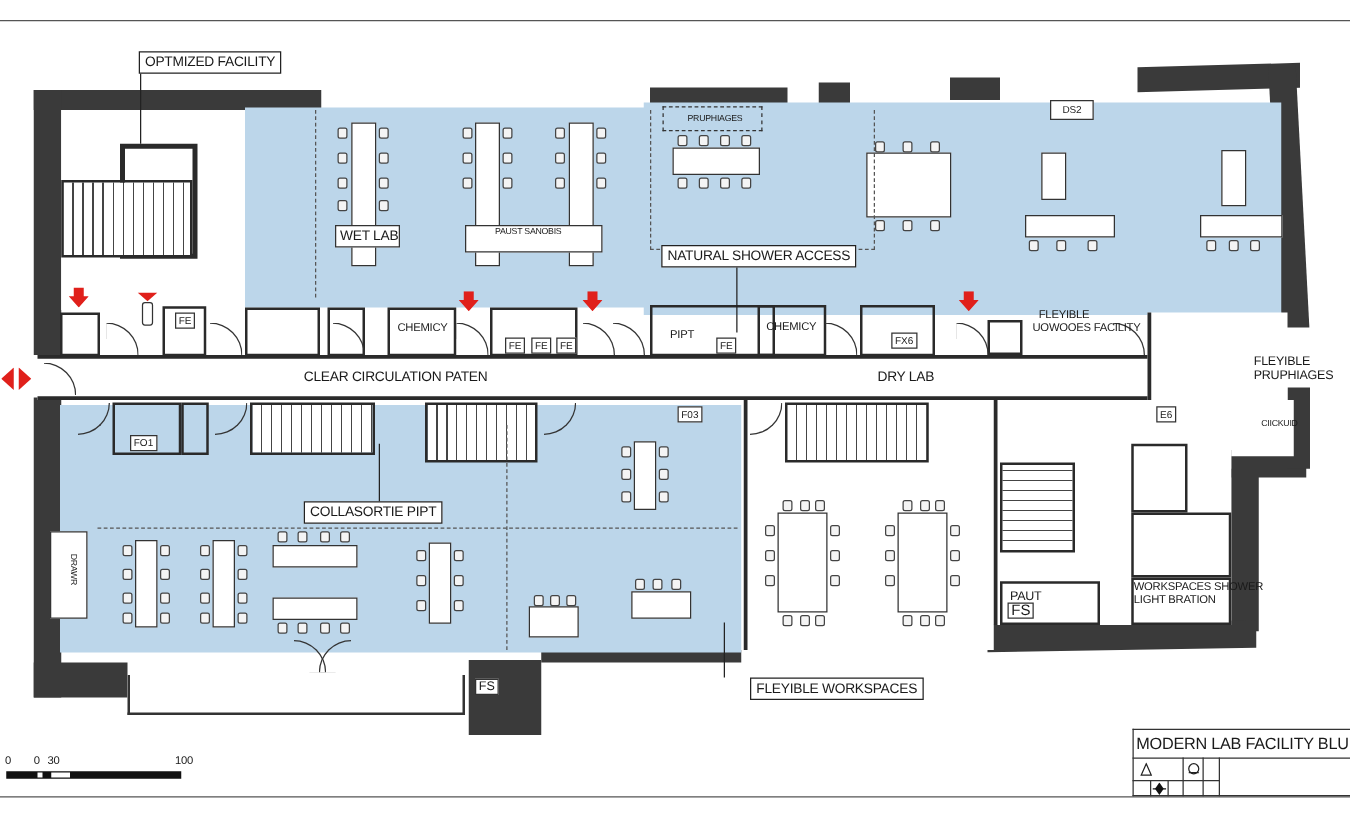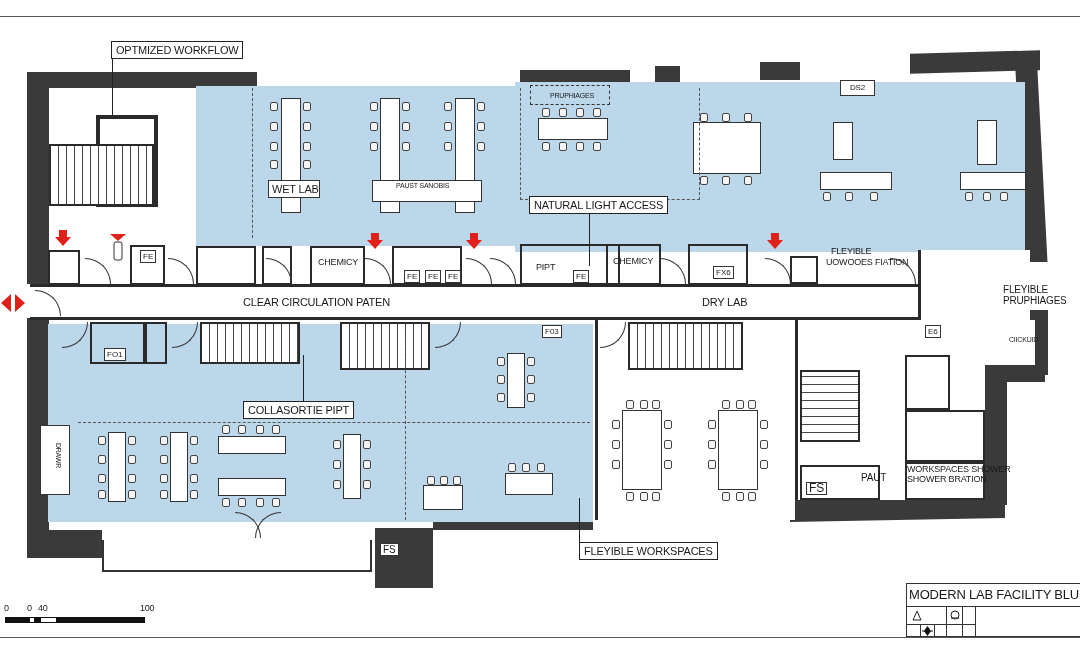--- a/index.html
+++ b/index.html
@@ -266,56 +266,56 @@
 <div class="label" style="left:272px;top:183px;font-size:11px;">WET LAB</div>
 <div class="label small" style="left:396px;top:182px;font-size:7px;">PAUST SANOBIS</div>
 <div class="label" style="left:243px;top:296px;">CLEAR CIRCULATION PATEN</div>
 <div class="label" style="left:702px;top:296px;">DRY LAB</div>
 <div class="label small" style="left:318px;top:257px;">CHEMICY</div>
 <div class="label small" style="left:613px;top:256px;">CHEMICY</div>
 <div class="label small" style="left:536px;top:262px;">PIPT</div>
 <div class="label small" style="left:550px;top:92px;font-size:7px;">PRUPHIAGES</div>
 <div class="label small" style="left:850px;top:83px;font-size:8px;">DS2</div>
 <div class="label small" style="left:831px;top:246px;">FLEYIBLE</div>
-<div class="label small" style="left:826px;top:257px;">UOWOOES FIATION</div>
+<div class="label small" style="left:826px;top:257px;">UOWOOES FACILITY</div>
 <div class="label small" style="left:1003px;top:284px;font-size:10px;">FLEYIBLE</div>
 <div class="label small" style="left:1003px;top:295px;font-size:10px;">PRUPHIAGES</div>
 <div class="label small" style="left:1009px;top:336px;font-size:7px;">CIICKUID</div>
 <div class="label small" style="left:907px;top:464px;">WORKSPACES SHOWER</div>
-<div class="label small" style="left:907px;top:474px;">SHOWER BRATION</div>
-<div class="label small" style="left:861px;top:472px;font-size:10px;">PAUT</div>
+<div class="label small" style="left:907px;top:474px;">LIGHT BRATION</div>
+<div class="label small" style="left:796px;top:472px;font-size:10px;padding-left:12px;">PAUT</div>
 <div class="label small" style="left:46px;top:452px;font-size:7px;transform:rotate(90deg);">DRAWR</div>
 
 <div class="tag" style="left:140px;top:250px;">FE</div>
 <div class="tag" style="left:104px;top:348px;">FO1</div>
 <div class="tag" style="left:404px;top:270px;">FE</div>
 <div class="tag" style="left:425px;top:270px;">FE</div>
 <div class="tag" style="left:445px;top:270px;">FE</div>
 <div class="tag" style="left:573px;top:270px;">FE</div>
 <div class="tag" style="left:713px;top:266px;">FX6</div>
 <div class="tag" style="left:542px;top:325px;">F03</div>
 <div class="tag" style="left:925px;top:325px;">E6</div>
 <div class="tag" style="left:380px;top:543px;font-size:10px;">FS</div>
 <div class="tag" style="left:806px;top:482px;font-size:12px;">FS</div>
 
-<div class="callout" style="left:111px;top:41px;">OPTMIZED WORKFLOW</div>
+<div class="callout" style="left:111px;top:41px;">OPTMIZED FACILITY</div>
 <div class="leader" style="left:112px;top:59px;height:56px;"></div>
 
-<div class="callout" style="left:529px;top:196px;">NATURAL LIGHT ACCESS</div>
+<div class="callout" style="left:529px;top:196px;">NATURAL SHOWER ACCESS</div>
 <div class="leader" style="left:589px;top:214px;height:52px;"></div>
 
 <div class="callout" style="left:243px;top:401px;">COLLASORTIE PIPT</div>
 <div class="leader" style="left:303px;top:355px;height:46px;"></div>
 
-<div class="callout" style="left:579px;top:542px;">FLEYIBLE WORKSPACES</div>
+<div class="callout" style="left:600px;top:542px;">FLEYIBLE WORKSPACES</div>
 <div class="leader" style="left:579px;top:498px;height:44px;"></div>
 
 <div class="label small" style="left:4px;top:603px;">0</div>
 <div class="label small" style="left:27px;top:603px;">0</div>
-<div class="label small" style="left:38px;top:603px;">40</div>
+<div class="label small" style="left:38px;top:603px;">30</div>
 <div class="label small" style="left:140px;top:603px;">100</div>
 <div class="abs" style="left:5px;top:617px;width:140px;height:6px;background:#111;"></div>
 <div class="abs" style="left:30px;top:618px;width:4px;height:4px;background:#fff;"></div>
 <div class="abs" style="left:41px;top:618px;width:15px;height:4px;background:#fff;"></div>
 
 <div class="abs" style="left:906px;top:583px;width:180px;height:54px;border:1px solid #333;border-right:none;"></div>
 <div class="label" style="left:909px;top:587px;font-size:13px;">MODERN LAB FACILITY BLUE</div>
 <div class="abs" style="left:906px;top:606px;width:174px;height:1px;background:#333;"></div>
 <div class="abs" style="left:906px;top:606px;width:70px;height:31px;border-right:1px solid #333;"></div>
 <div class="abs" style="left:946px;top:606px;width:17px;height:31px;border-left:1px solid #333;border-right:1px solid #333;"></div>

